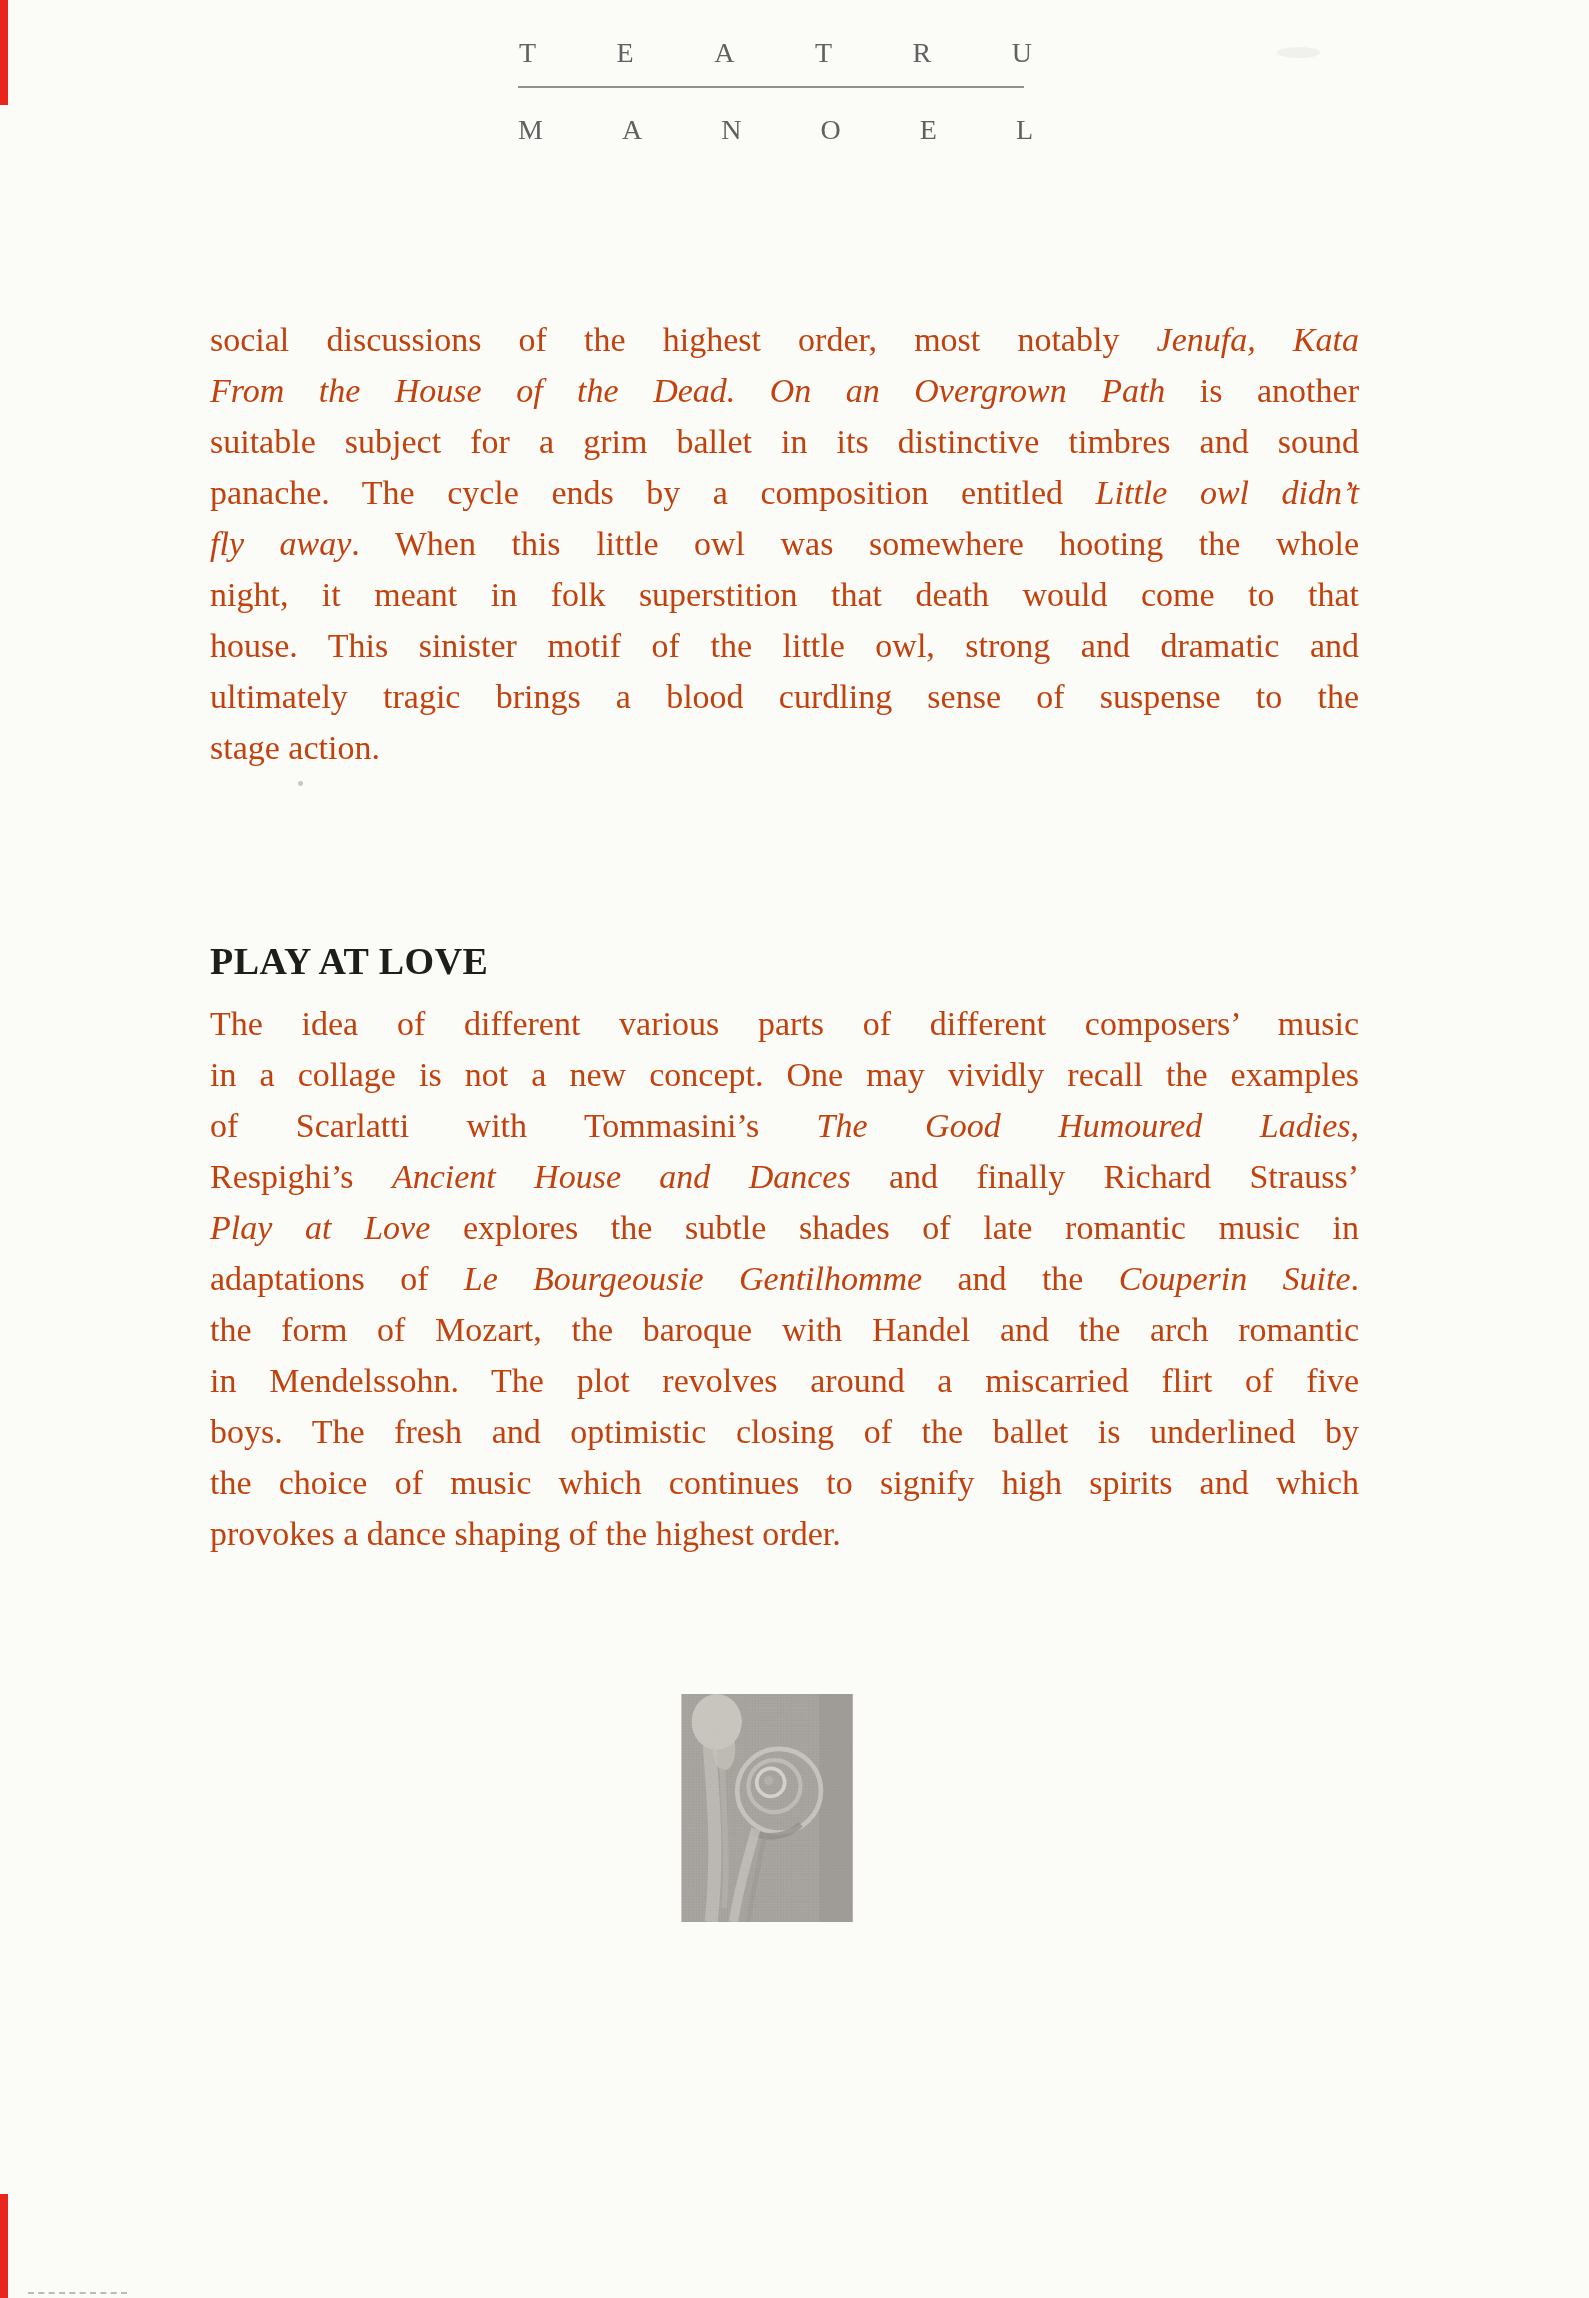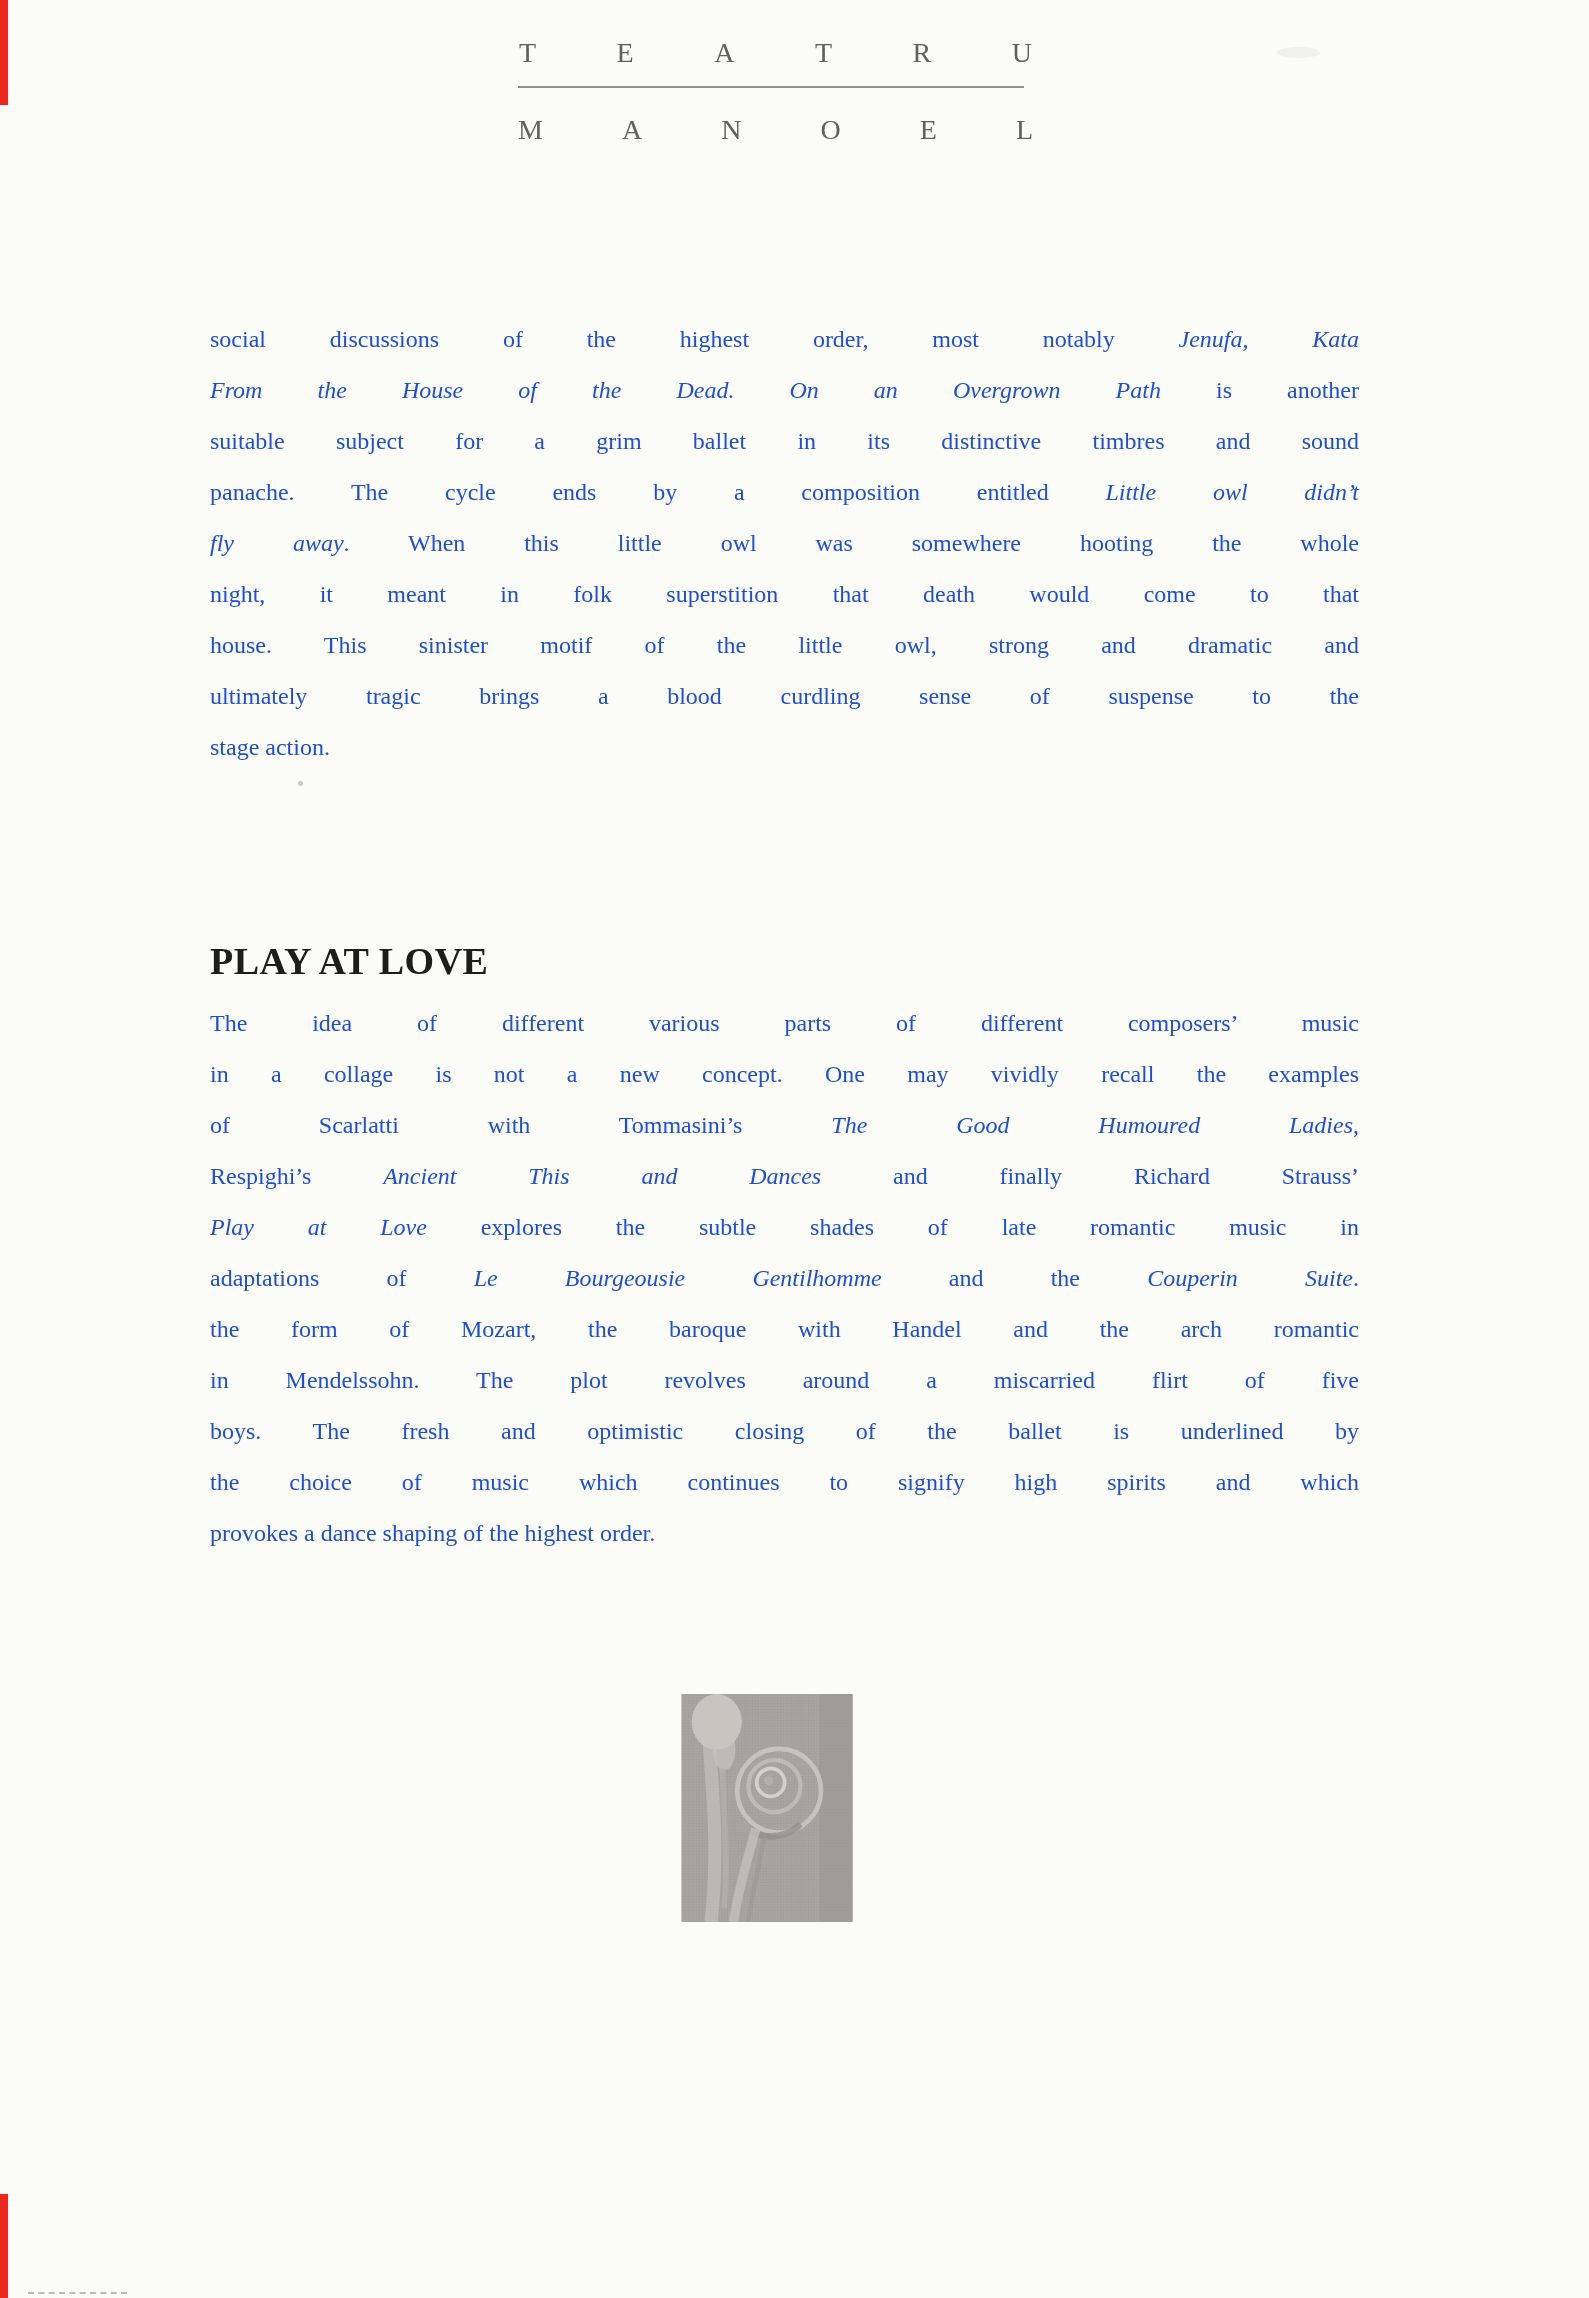--- a/index.html
+++ b/index.html
@@ -27,22 +27,22 @@
     left: 518px; top: 86px; width: 506px; height: 1.9px;
     background: #8f8f8c;
   }
   .letters-row span { display: block; }
 
   
   .paragraph {
     position: absolute;
     left: 210px;
     width: 1149px;
-    color: #1d4ed8;
-    font-size: 24px;
+    color: #c2410c;
+    font-size: 34px;
   }
   #para1 { top: 314px; }
   #para2 { top: 998px; }
   .line {
     height: 51px;
     line-height: 51px;
     text-align: justify;
     text-align-last: justify;
   }
   .line.lastline { text-align-last: left; }
@@ -136,21 +136,21 @@
       <div class="line"><span>ultimately tragic brings a blood curdling sense of suspense to the</span></div>
       <div class="line lastline"><span>stage action.</span></div>
     </section>
 
   <h2 id="section-heading">PLAY AT LOVE</h2>
 
   <section class="paragraph" id="para2">
       <div class="line"><span>The idea of different various parts of different composers’ music</span></div>
       <div class="line"><span>in a collage is not a new concept. One may vividly recall the examples</span></div>
       <div class="line"><span>of Scarlatti with Tommasini’s </span><i>The Good Humoured Ladies</i><span>,</span></div>
-      <div class="line"><span>Respighi’s </span><i>Ancient This and Dances</i><span> and finally Richard Strauss’</span></div>
+      <div class="line"><span>Respighi’s </span><i>Ancient House and Dances</i><span> and finally Richard Strauss’</span></div>
       <div class="line"><i>Play at Love</i><span> explores the subtle shades of late romantic music in</span></div>
       <div class="line"><span>adaptations of </span><i>Le Bourgeousie Gentilhomme</i><span> and the </span><i>Couperin Suite</i><span>.</span></div>
       <div class="line"><span>the form of Mozart, the baroque with Handel and the arch romantic</span></div>
       <div class="line"><span>in Mendelssohn. The plot revolves around a miscarried flirt of five</span></div>
       <div class="line"><span>boys. The fresh and optimistic closing of the ballet is underlined by</span></div>
       <div class="line"><span>the choice of music which continues to signify high spirits and which</span></div>
       <div class="line lastline"><span>provokes a dance shaping of the highest order.</span></div>
     </section>
 
   <figure id="photo" style="margin:0;">

